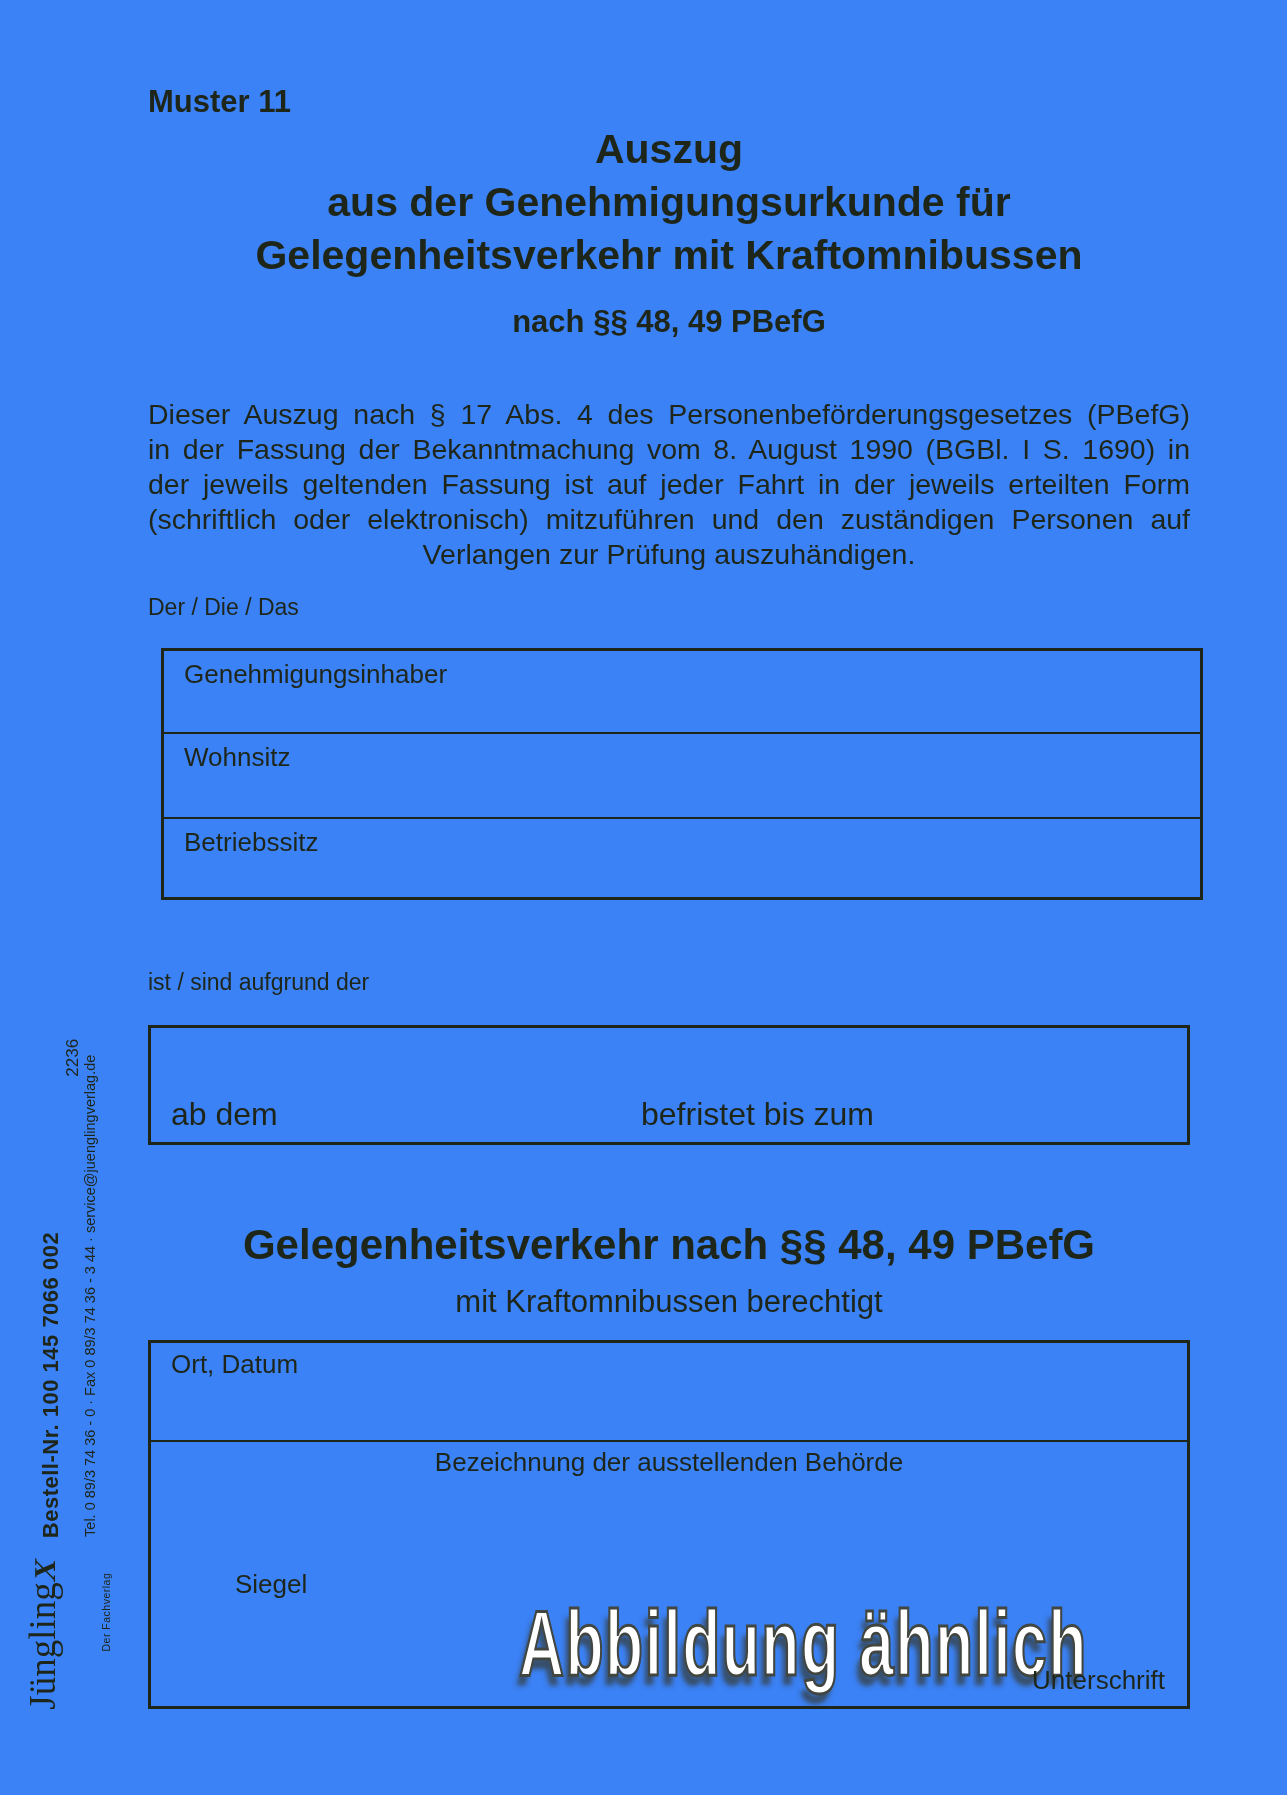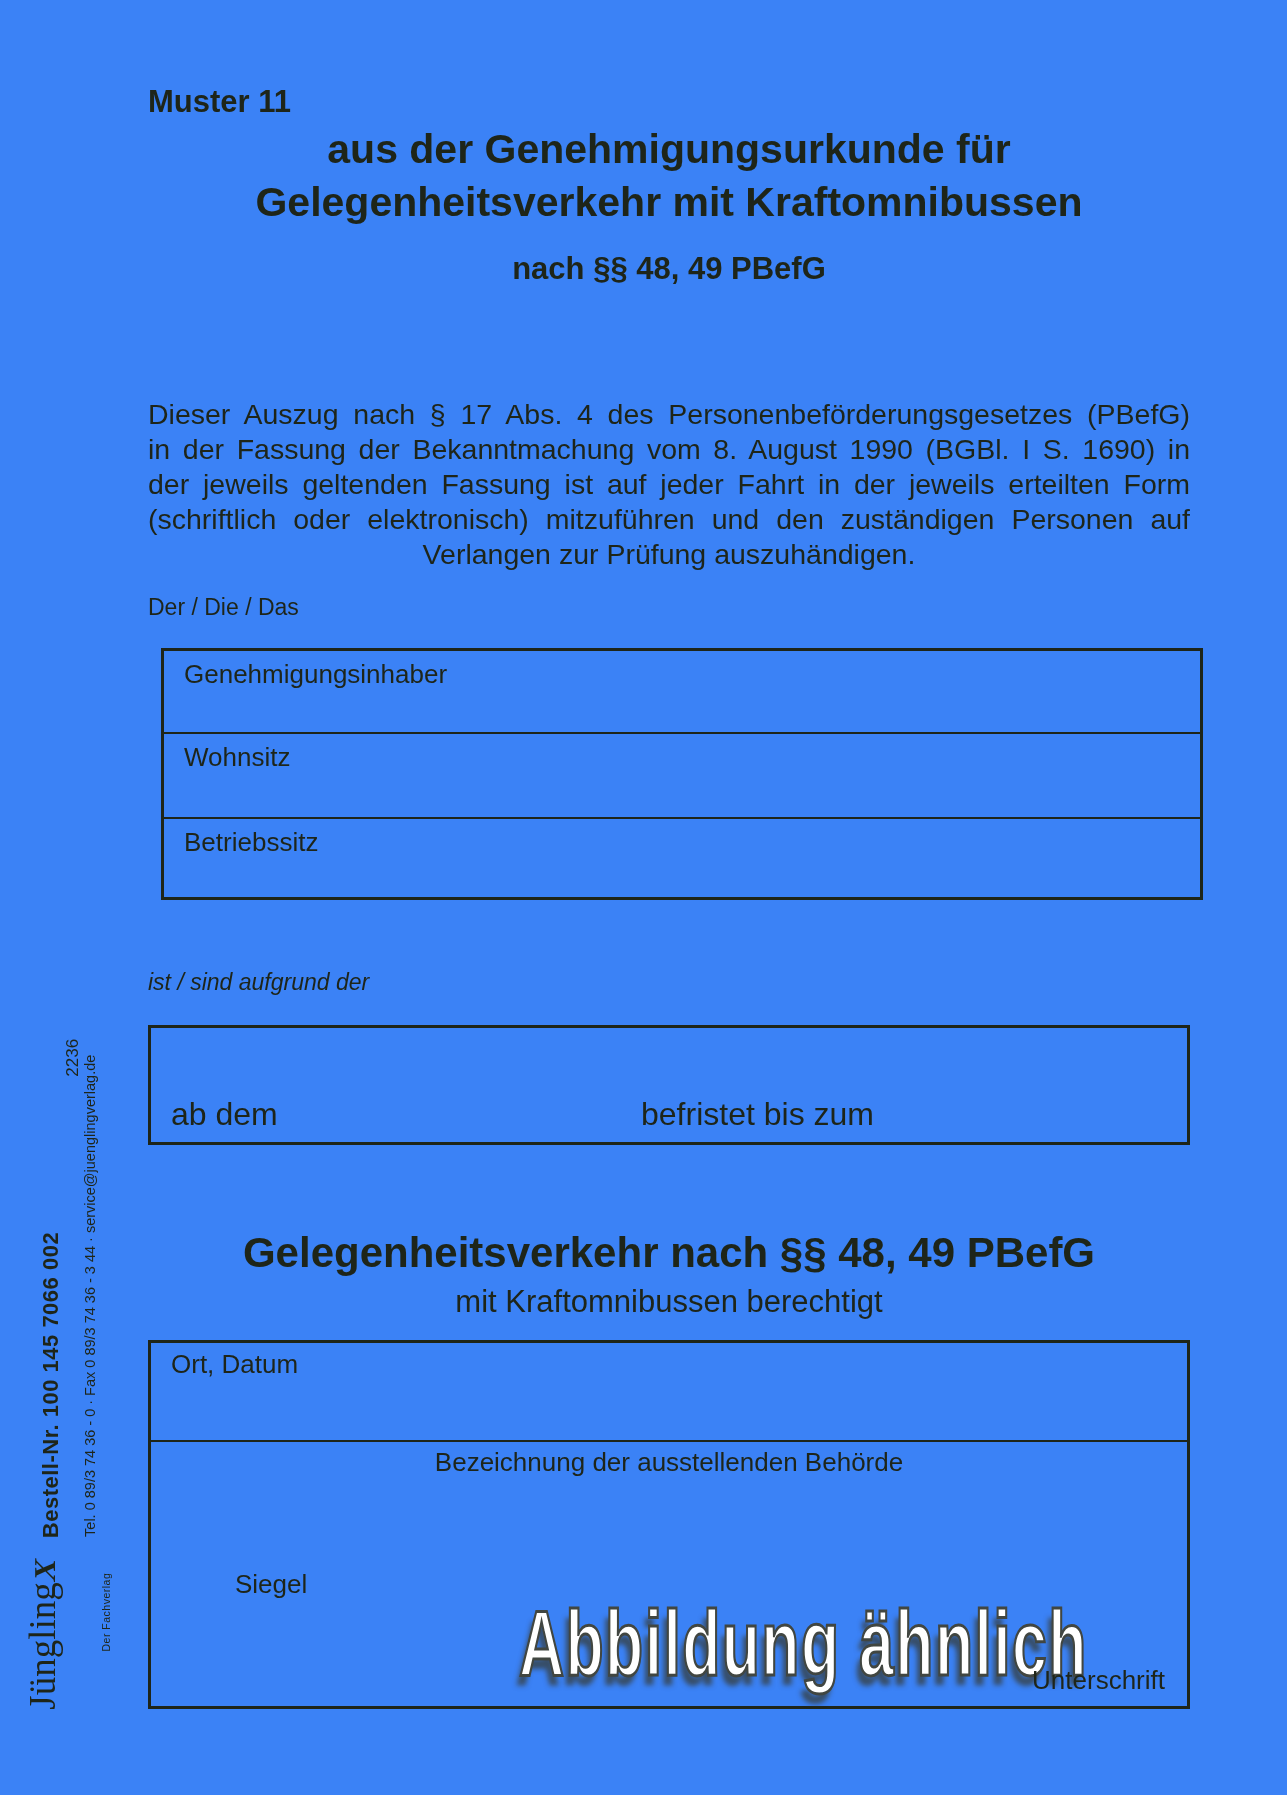--- a/index.html
+++ b/index.html
@@ -14,23 +14,23 @@
   
   .muster{position:absolute;left:148px;top:84px;font-size:31px;font-weight:bold;}
   .title-block{position:absolute;left:148px;top:123px;width:1042px;text-align:center;}
   .title-line{font-size:41px;line-height:53px;font-weight:bold;}
   .title-sub{font-size:31px;font-weight:bold;margin-top:22px;}
   .intro{position:absolute;left:148px;top:397px;width:1042px;font-size:28.5px;line-height:35px;}
   .jl{text-align:justify;text-align-last:justify;}
   .jl-last{text-align:center;}
   .sec-heading{position:absolute;left:148px;font-size:23px;}
   .h-der{top:594px;}
-  .h-ist{top:969px;font-style:italic;}
+  .h-ist{top:969px;}
   .h-erteilten{position:absolute;left:148px;top:1150px;font-size:31px;}
-  .permit-headline{position:absolute;left:148px;top:1221px;width:1042px;text-align:center;font-size:42px;font-weight:bold;margin-top:8px;}
+  .permit-headline{position:absolute;left:148px;top:1221px;width:1042px;text-align:center;font-size:42px;font-weight:bold;}
   .permit-subline{position:absolute;left:148px;top:1284px;width:1042px;text-align:center;font-size:31px;}
   
   .fbox{position:absolute;left:148px;width:1042px;border:3px solid #1e2519;box-sizing:border-box;background:transparent;}
   .box-holder{top:648px;height:252px;display:flex;flex-direction:column;margin-left:13px;}
   .holder-row{box-sizing:border-box;padding:8px 0 0 20px;font-size:26px;}
   .holder-row.r1{height:97px;}
   .holder-row.r2{height:101px;border-top:2px solid #1e2519;}
   .holder-row.r3{height:96px;border-top:2px solid #1e2519;}
   .box-validity{top:1025px;height:120px;}
   .validity-label{position:absolute;bottom:9px;font-size:32px;}
@@ -68,20 +68,21 @@
   .v-tagline{left:113px;bottom:143px;font-size:10.5px;letter-spacing:0.5px;}
 </style>
 </head>
 <body>
 
 <div class="page">
 
   <div class="muster">Muster 11</div>
 
   <div class="title-block">
+    <div class="title-line">Auszug</div>
     <div class="title-line">aus der Genehmigungsurkunde für</div>
     <div class="title-line">Gelegenheitsverkehr mit Kraftomnibussen</div>
     <div class="title-sub">nach §§ 48, 49 PBefG</div>
   </div>
 
   <div class="intro">
     <div class="jl">Dieser Auszug nach § 17 Abs. 4 des Personenbeförderungsgesetzes (PBefG)</div>
     <div class="jl">in der Fassung der Bekanntmachung vom 8. August 1990 (BGBl. I S. 1690) in</div>
     <div class="jl">der jeweils geltenden Fassung ist auf jeder Fahrt in der jeweils erteilten Form</div>
     <div class="jl">(schriftlich oder elektronisch) mitzuführen und den zuständigen Personen auf</div>

